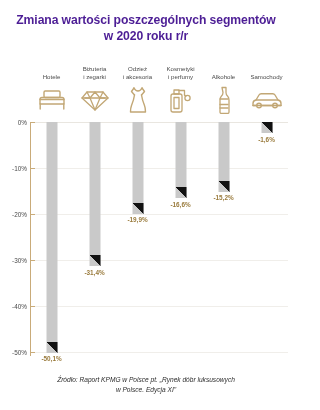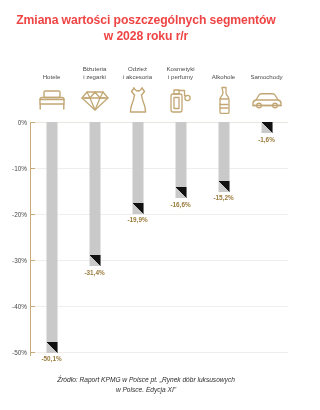--- a/index.html
+++ b/index.html
@@ -26,21 +26,21 @@
   
   #chart-title {
     position: absolute;
     left: 8px;
     top: 12px;
     width: 276px;
     text-align: center;
     font-size: 12.2px;
     font-weight: bold;
     line-height: 16px;
-    color: #ef4444;
+    color: #4c1d95;
     letter-spacing: -0.1px;
   }
   #chart-title .line2 { display: block; }
 
   
   #category-header {
     position: absolute;
     left: 30px;
     top: 50px;
     width: 258px;
@@ -184,21 +184,21 @@
   }
   #source-note .line2 { display: block; }
 </style>
 </head>
 <body>
 
 <div id="chart-card">
 
   <div id="chart-title">
     <span>Zmiana wartości poszczególnych segmentów</span>
-    <span class="line2">w 2028 roku r/r</span>
+    <span class="line2">w 2020 roku r/r</span>
   </div>
 
   <div id="category-header">
 
     <div class="cat-col">
       <div class="cat-label">Hotele</div>
       <div class="cat-icon">
         <svg width="30" height="26" viewBox="0 0 30 26" fill="none" stroke="#c2a775" stroke-width="1.4" stroke-linejoin="round" stroke-linecap="round">
           <rect x="7" y="4" width="16" height="6.5" rx="1.2"></rect>
           <path d="M3 12.5 h24 v4.5 h-24 z"></path>

